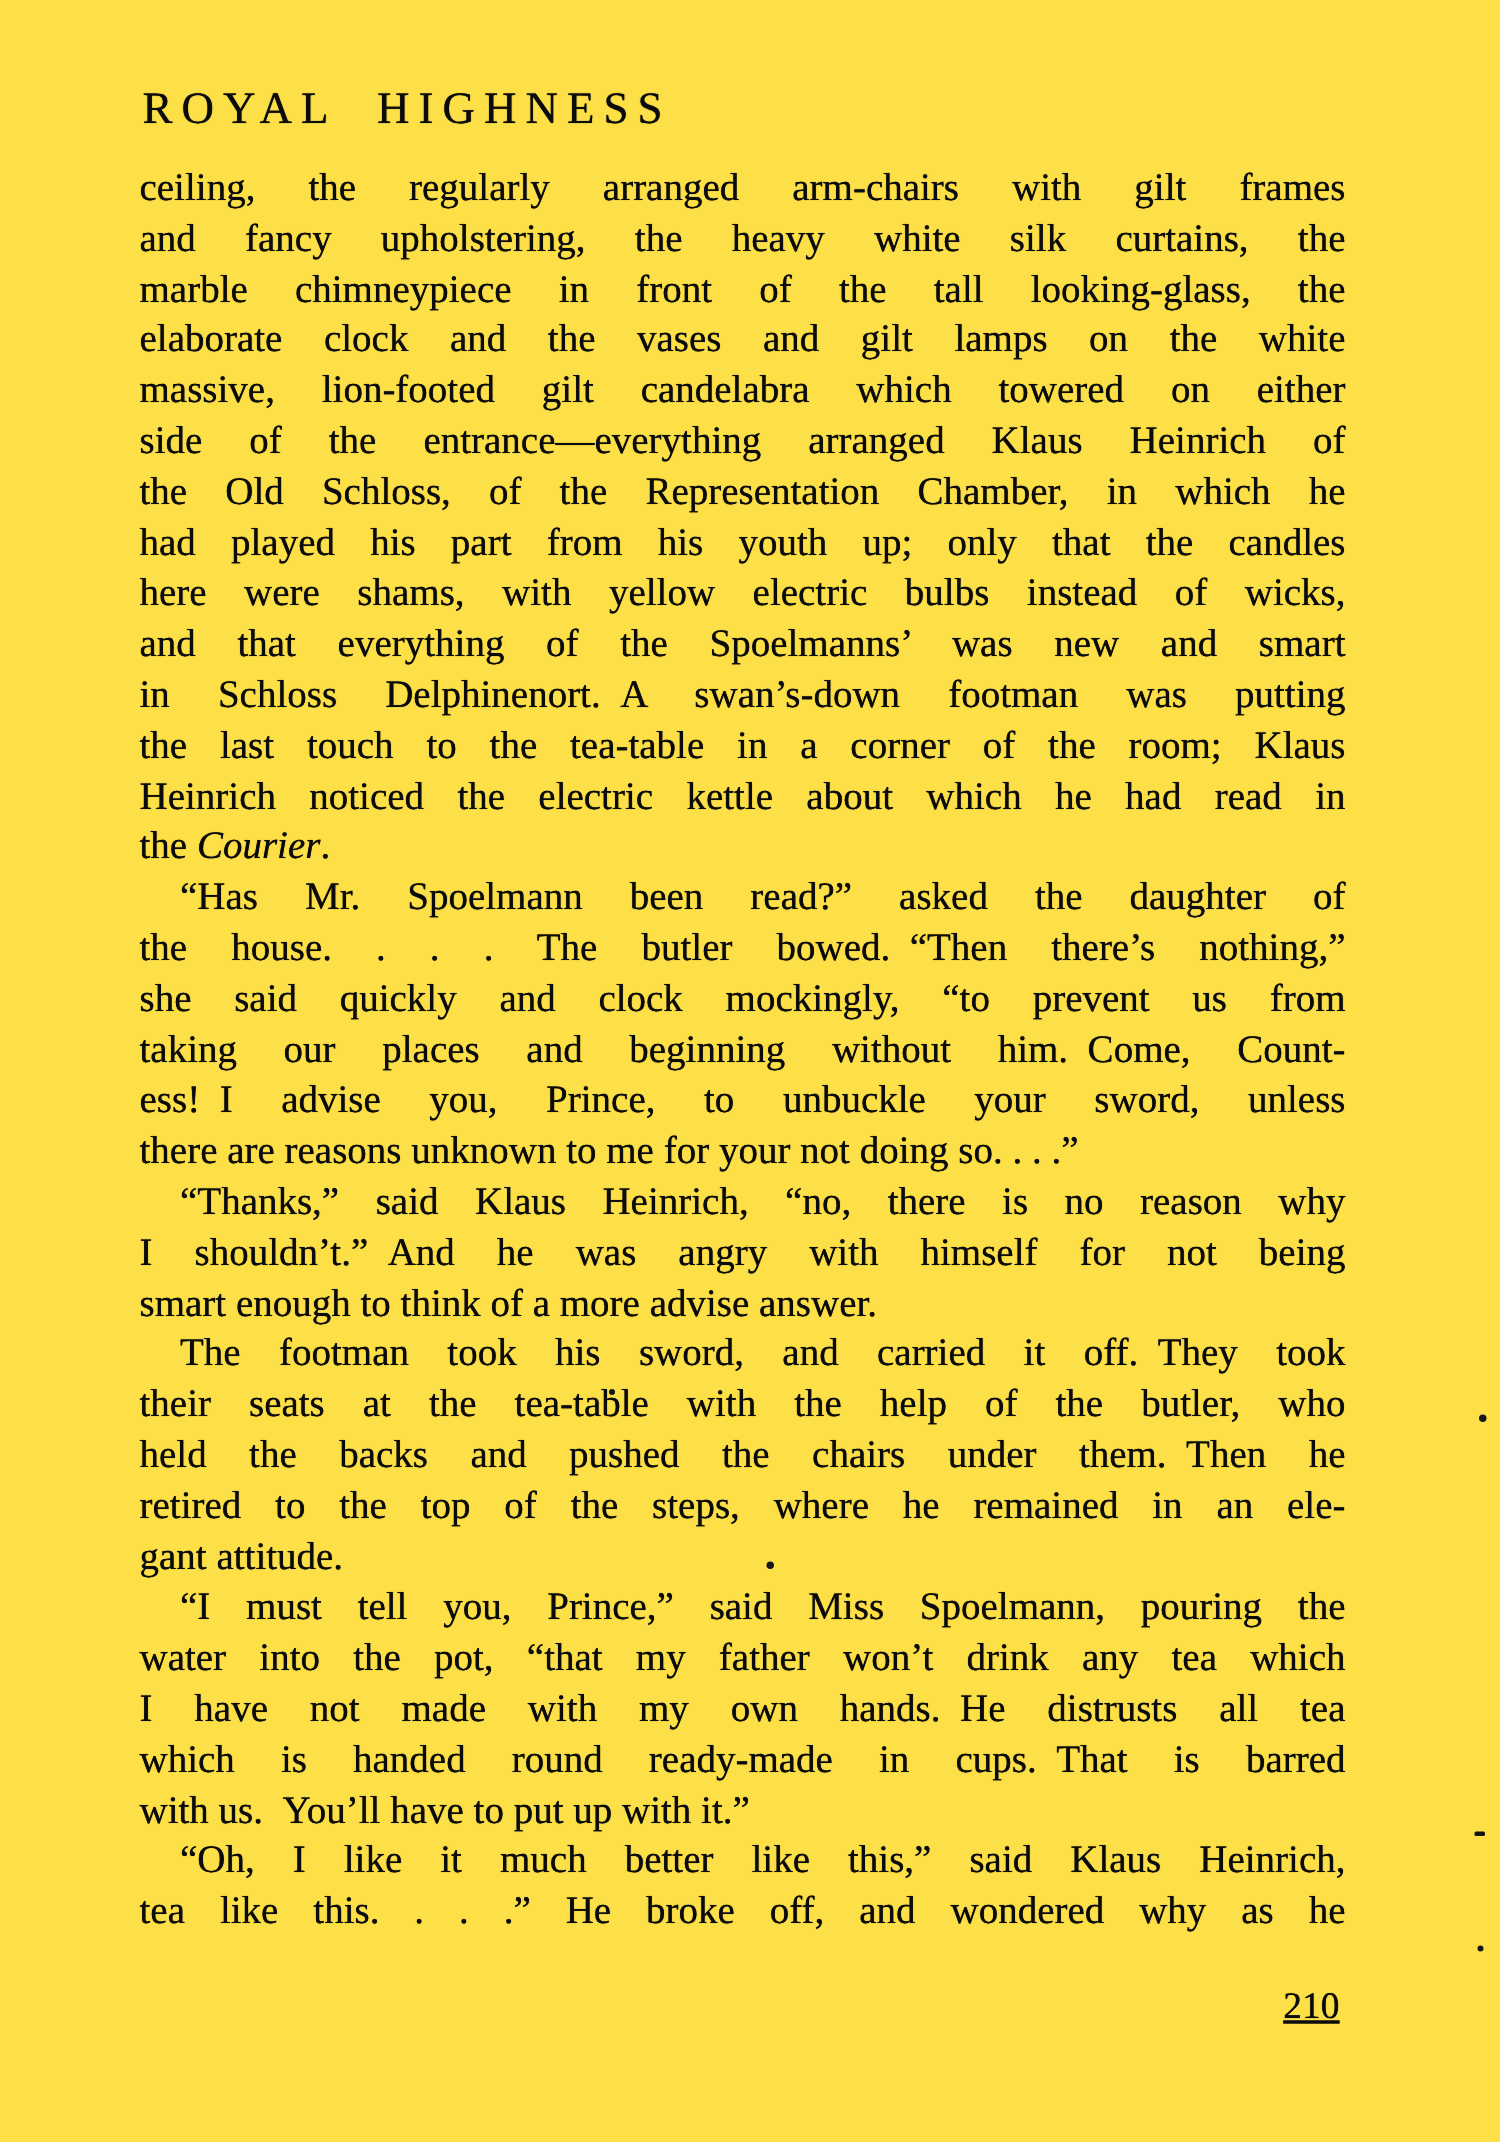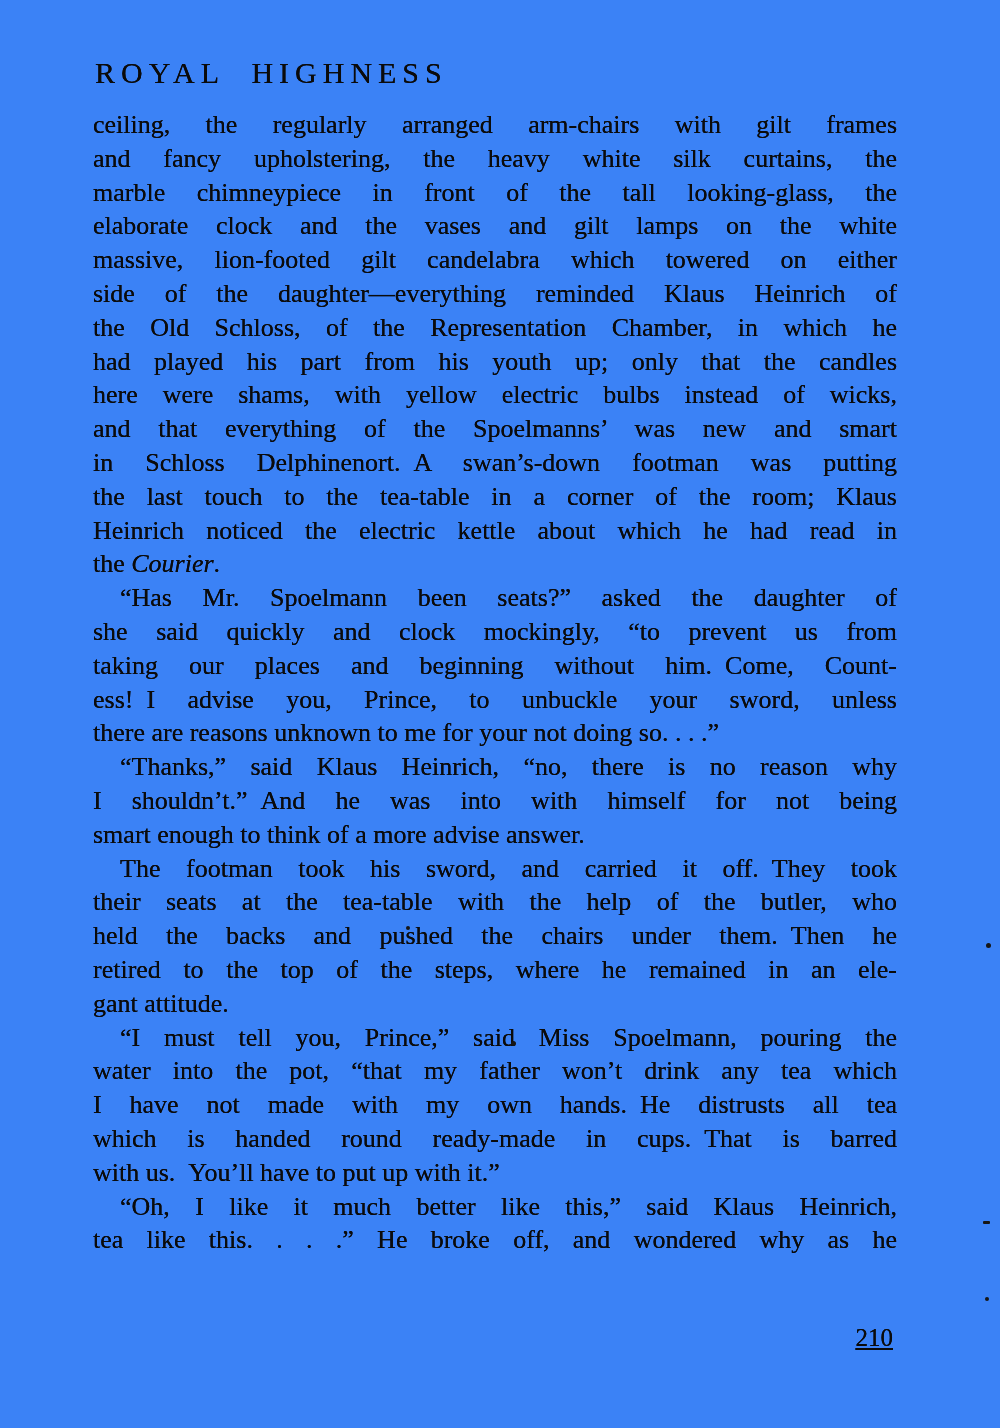--- a/index.html
+++ b/index.html
@@ -4,21 +4,21 @@
 <style>
   html, body {
     margin: 0;
     padding: 0;
     background: #ffffff;
   }
   .page {
     position: relative;
     width: 1000px;
     height: 1428px;
-    background: #3b82f6;
+    background: #fde047;
     color: #0b0b0b;
     font-family: "Liberation Serif", "DejaVu Serif", serif;
     overflow: hidden;
   }
   .running-head {
     position: absolute;
     left: 95px;
     top: 56px;
     font-size: 30px;
     letter-spacing: 6px;
@@ -71,36 +71,37 @@
 
 <div class="page">
   <div class="running-head">ROYAL HIGHNESS</div>
 
   <div class="body-text">
       <div class="line"><span>ceiling, the regularly arranged arm-chairs with gilt frames</span></div>
       <div class="line"><span>and fancy upholstering, the heavy white silk curtains, the</span></div>
       <div class="line"><span>marble chimneypiece in front of the tall looking-glass, the</span></div>
       <div class="line"><span>elaborate clock and the vases and gilt lamps on the white</span></div>
       <div class="line"><span>massive, lion-footed gilt candelabra which towered on either</span></div>
-      <div class="line"><span>side of the daughter—everything reminded Klaus Heinrich of</span></div>
+      <div class="line"><span>side of the entrance—everything arranged Klaus Heinrich of</span></div>
       <div class="line"><span>the Old Schloss, of the Representation Chamber, in which he</span></div>
       <div class="line"><span>had played his part from his youth up; only that the candles</span></div>
       <div class="line"><span>here were shams, with yellow electric bulbs instead of wicks,</span></div>
       <div class="line"><span>and that everything of the Spoelmanns’ was new and smart</span></div>
       <div class="line"><span>in Schloss Delphinenort. A swan’s-down footman was putting</span></div>
       <div class="line"><span>the last touch to the tea-table in a corner of the room; Klaus</span></div>
       <div class="line"><span>Heinrich noticed the electric kettle about which he had read in</span></div>
       <div class="line end"><span>the </span><i>Courier</i><span>.</span></div>
-      <div class="line indent"><span>“Has Mr. Spoelmann been seats?” asked the daughter of</span></div>
+      <div class="line indent"><span>“Has Mr. Spoelmann been read?” asked the daughter of</span></div>
+      <div class="line"><span>the house. . . . The butler bowed. “Then there’s nothing,”</span></div>
       <div class="line"><span>she said quickly and clock mockingly, “to prevent us from</span></div>
       <div class="line"><span>taking our places and beginning without him. Come, Count-</span></div>
       <div class="line"><span>ess! I advise you, Prince, to unbuckle your sword, unless</span></div>
       <div class="line end"><span>there are reasons unknown to me for your not doing so. . . .”</span></div>
       <div class="line indent"><span>“Thanks,” said Klaus Heinrich, “no, there is no reason why</span></div>
-      <div class="line"><span>I shouldn’t.” And he was into with himself for not being</span></div>
+      <div class="line"><span>I shouldn’t.” And he was angry with himself for not being</span></div>
       <div class="line end"><span>smart enough to think of a more advise answer.</span></div>
       <div class="line indent"><span>The footman took his sword, and carried it off. They took</span></div>
       <div class="line"><span>their seats at the tea-table with the help of the butler, who</span></div>
       <div class="line"><span>held the backs and pushed the chairs under them. Then he</span></div>
       <div class="line"><span>retired to the top of the steps, where he remained in an ele-</span></div>
       <div class="line end"><span>gant attitude.</span></div>
       <div class="line indent"><span>“I must tell you, Prince,” said Miss Spoelmann, pouring the</span></div>
       <div class="line"><span>water into the pot, “that my father won’t drink any tea which</span></div>
       <div class="line"><span>I have not made with my own hands. He distrusts all tea</span></div>
       <div class="line"><span>which is handed round ready-made in cups. That is barred</span></div>

